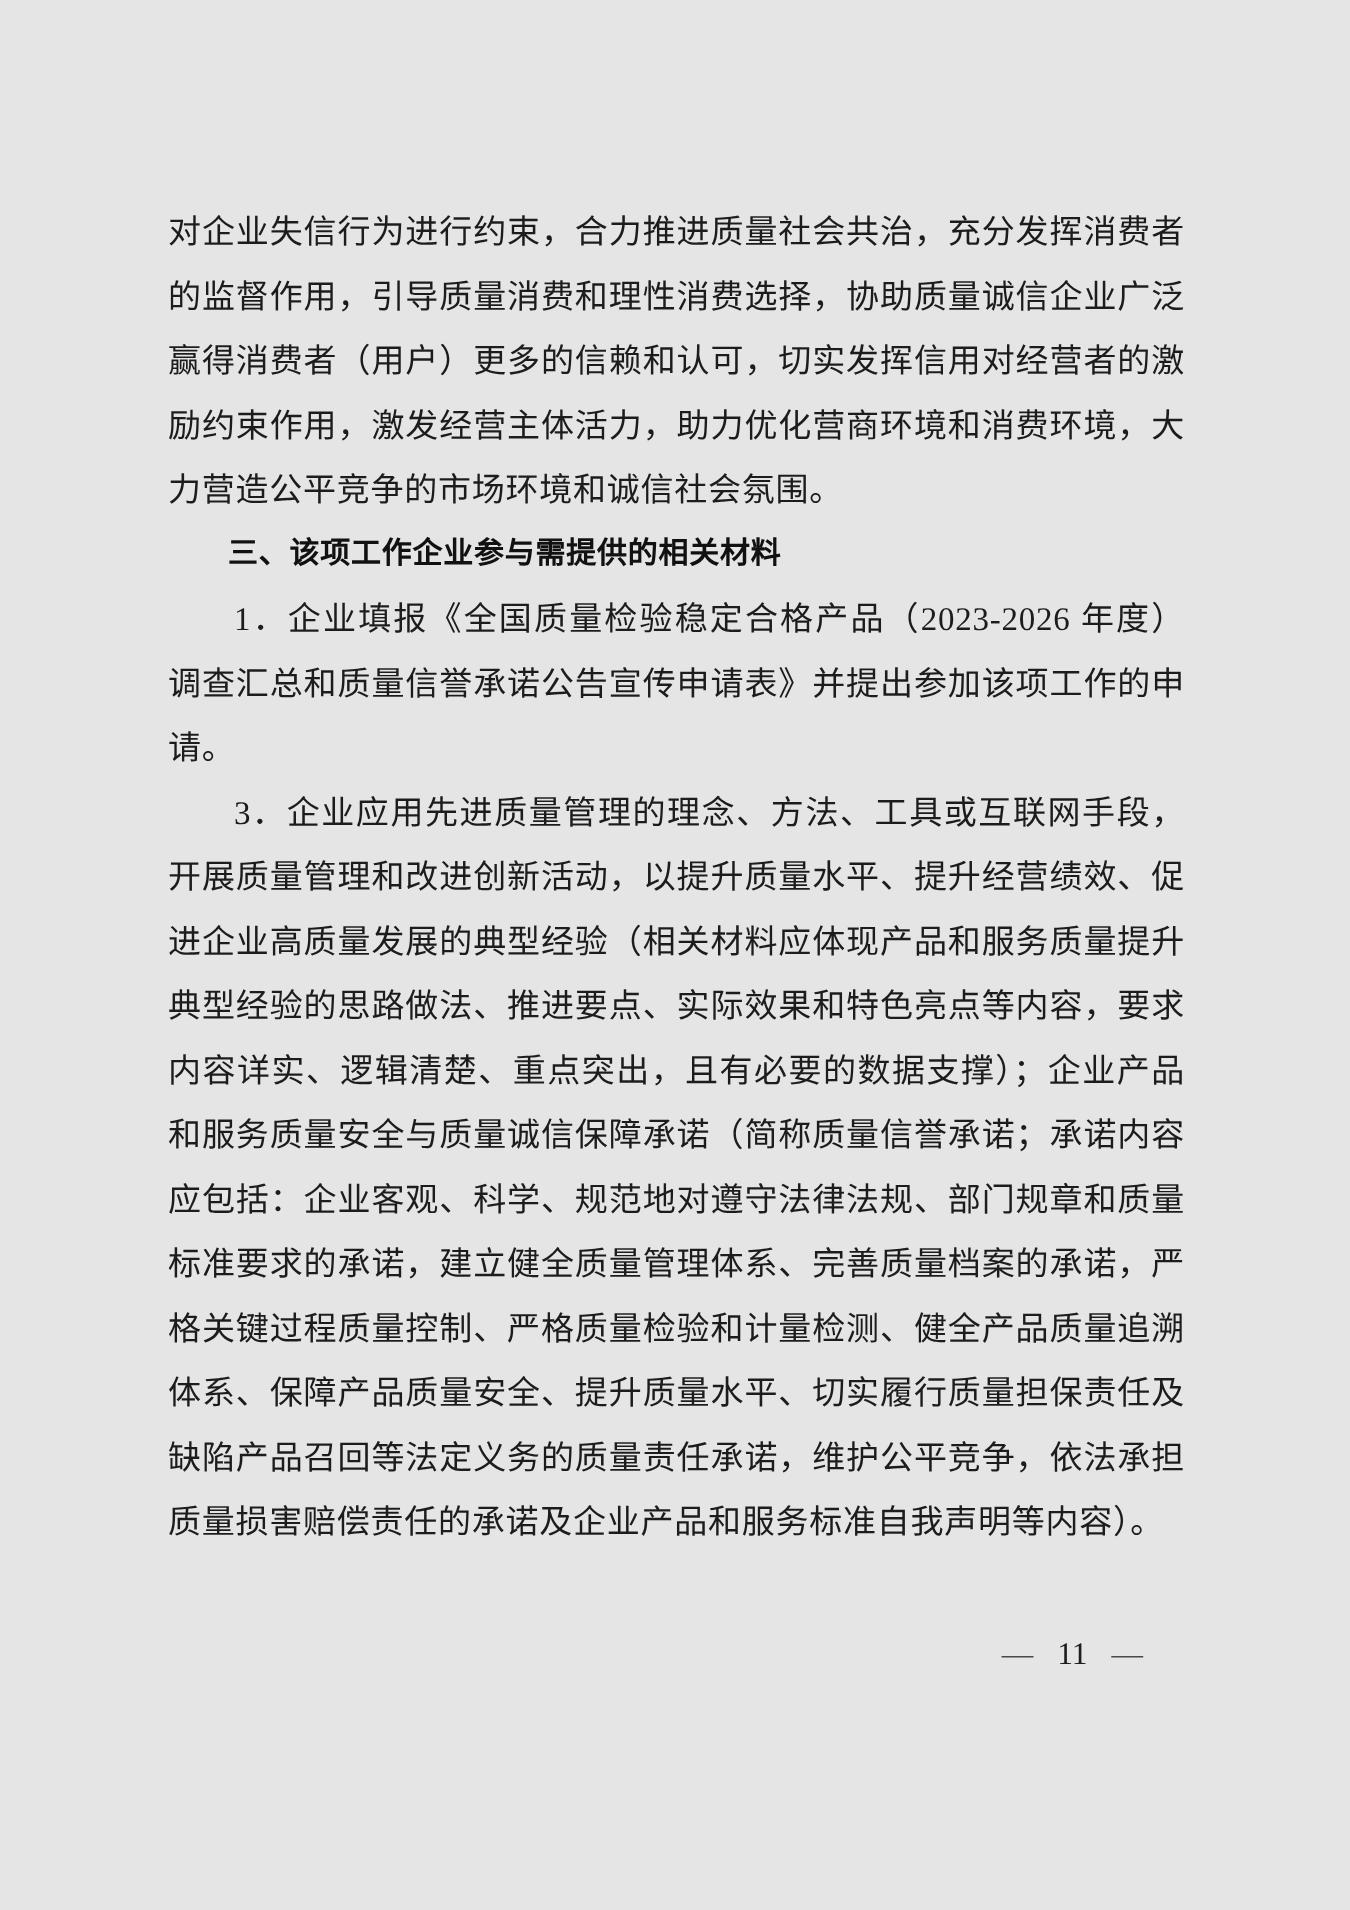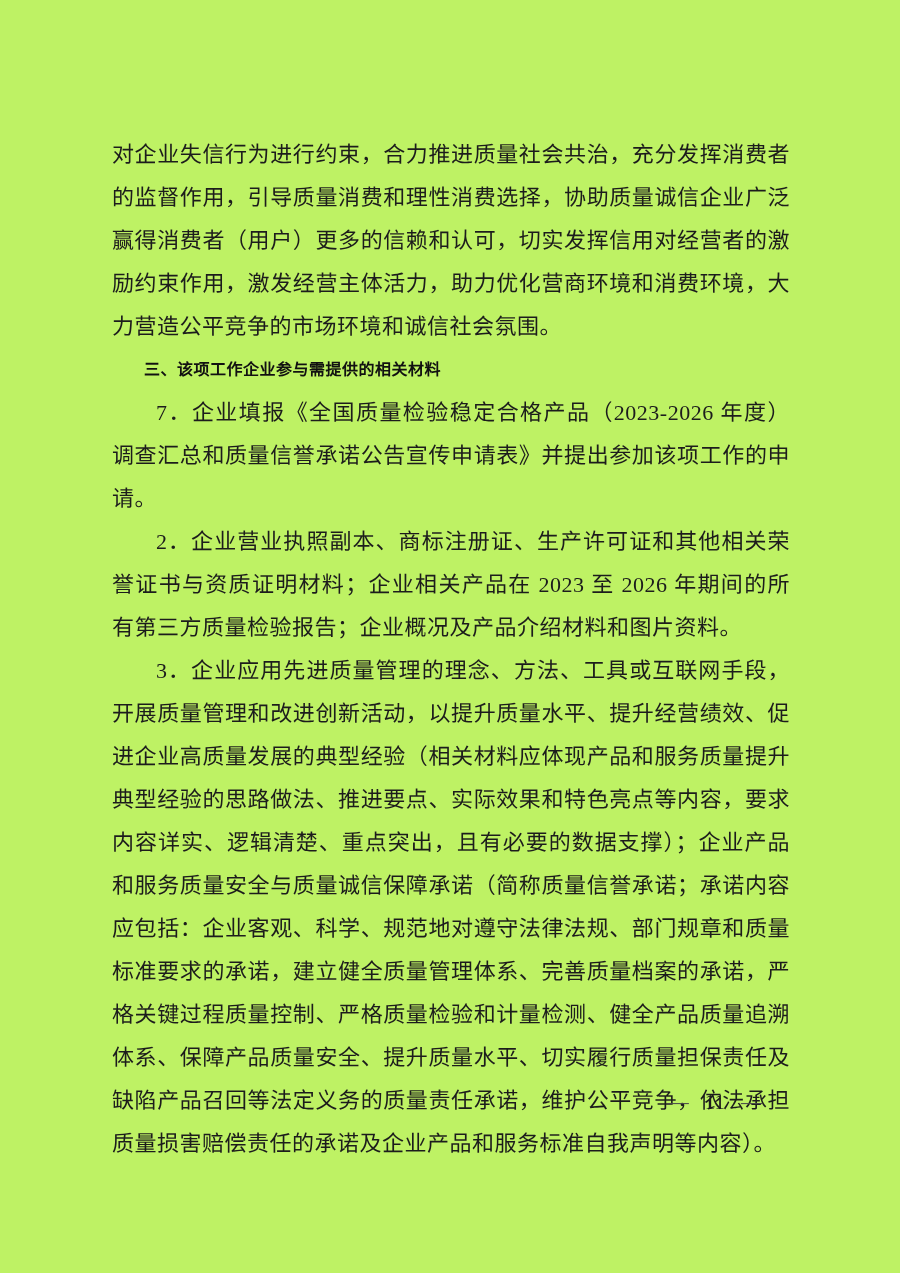--- a/index.html
+++ b/index.html
@@ -9,21 +9,21 @@
   body {
     width: 900px;
     height: 1273px;
     background: #ffffff;
     font-family: "Liberation Serif", "DejaVu Serif", serif;
   }
   .page {
     position: relative;
     width: 900px;
     height: 1273px;
-    background: #bef264;
+    background: #e5e5e5;
     overflow: hidden;
   }
   .body-text {
     position: absolute;
     left: 112px;
     top: 133px;
     width: 678px;
     font-size: 22px;
     line-height: 43px;
     letter-spacing: 0.5px;
@@ -34,21 +34,21 @@
   .para {
     margin: 0;
     padding: 0;
   }
   .indent {
     text-indent: 2em;
   }
   .heading {
     margin: 0;
     padding: 0;
-    font-size: 16px;
+    font-size: 20px;
     line-height: 43px;
     font-weight: 700;
     text-indent: 2em;
     letter-spacing: 0.5px;
     font-family: "Liberation Sans", "DejaVu Sans", sans-serif;
     color: #111111;
   }
   .footer {
     position: absolute;
     top: 1088px;
@@ -70,21 +70,20 @@
     color: #1c1c1c;
   }
 </style>
 </head>
 <body>
 
 <div class="page">
   <main class="body-text">
     <p class="para">对企业失信行为进行约束，合力推进质量社会共治，充分发挥消费者的监督作用，引导质量消费和理性消费选择，协助质量诚信企业广泛赢得消费者（用户）更多的信赖和认可，切实发挥信用对经营者的激励约束作用，激发经营主体活力，助力优化营商环境和消费环境，大力营造公平竞争的市场环境和诚信社会氛围。</p>
     <h2 class="heading">三、该项工作企业参与需提供的相关材料</h2>
-    <p class="para indent">7．企业填报《全国质量检验稳定合格产品（2023-2026 年度）调查汇总和质量信誉承诺公告宣传申请表》并提出参加该项工作的申请。</p>
-    <p class="para indent">2．企业营业执照副本、商标注册证、生产许可证和其他相关荣誉证书与资质证明材料；企业相关产品在 2023 至 2026 年期间的所有第三方质量检验报告；企业概况及产品介绍材料和图片资料。</p>
+    <p class="para indent">1．企业填报《全国质量检验稳定合格产品（2023-2026 年度）调查汇总和质量信誉承诺公告宣传申请表》并提出参加该项工作的申请。</p>
     <p class="para indent">3．企业应用先进质量管理的理念、方法、工具或互联网手段，开展质量管理和改进创新活动，以提升质量水平、提升经营绩效、促进企业高质量发展的典型经验（相关材料应体现产品和服务质量提升典型经验的思路做法、推进要点、实际效果和特色亮点等内容，要求内容详实、逻辑清楚、重点突出，且有必要的数据支撑）；企业产品和服务质量安全与质量诚信保障承诺（简称质量信誉承诺；承诺内容应包括：企业客观、科学、规范地对遵守法律法规、部门规章和质量标准要求的承诺，建立健全质量管理体系、完善质量档案的承诺，严格关键过程质量控制、严格质量检验和计量检测、健全产品质量追溯体系、保障产品质量安全、提升质量水平、切实履行质量担保责任及缺陷产品召回等法定义务的质量责任承诺，维护公平竞争，依法承担质量损害赔偿责任的承诺及企业产品和服务标准自我声明等内容）。</p>
   </main>
 
   <footer class="footer">
     <span class="dash">—</span><span class="pagenum">11</span><span class="dash">—</span>
   </footer>
 </div>
 
 </body></html>

